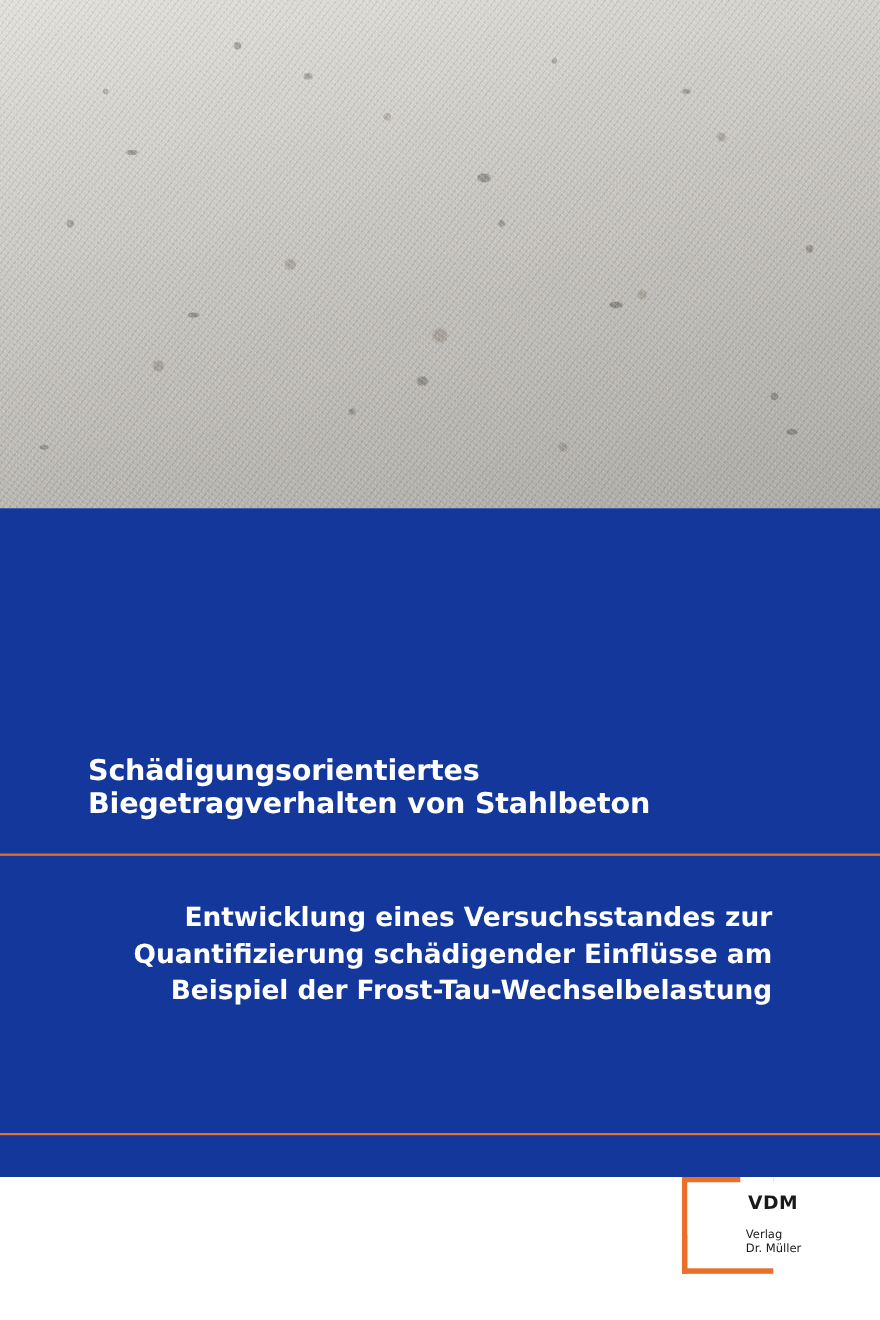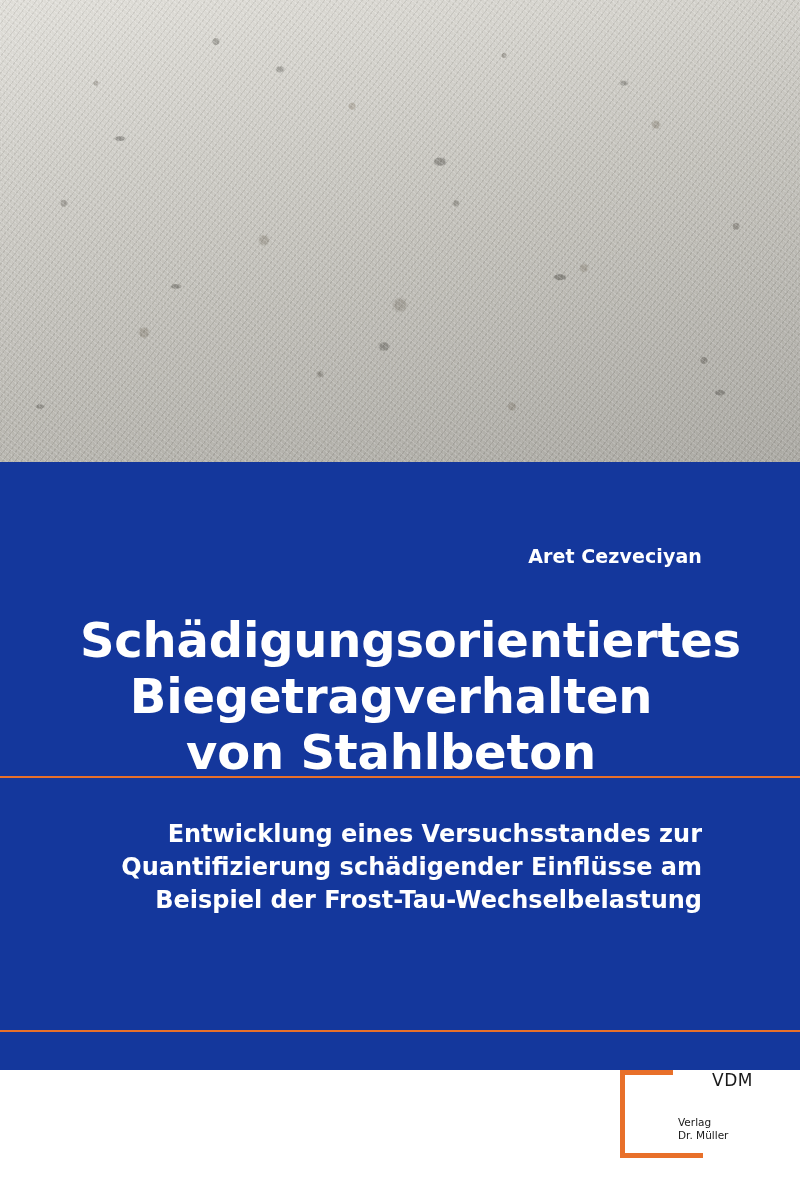--- a/index.html
+++ b/index.html
@@ -107,24 +107,24 @@
     font-size: 19px;
     font-weight: bold;
     line-height: 1.45;
     letter-spacing: 0.1px;
   }
 
   .title {
     position: absolute;
     left: 80px;
     right: 98px;
-    top: 612px;
-    text-align: center;
+    top: 686px;
+    text-align: left;
     color: #ffffff;
-    font-size: 48px;
+    font-size: 26px;
     font-weight: bold;
     line-height: 1.17;
     letter-spacing: -0.2px;
   }
 
   .subtitle {
     position: absolute;
     left: 70px;
     right: 98px;
     top: 818px;
@@ -172,26 +172,25 @@
     position: absolute;
     left: 53px;
     top: 0px;
     width: 30px;
     height: 30px;
     background: #ffffff;
   }
   .logo .vdm {
     position: absolute;
     left: 60px;
-    top: 0;
+    top: 14px;
     font-size: 17px;
-    font-weight: normal;
+    font-weight: bold;
     color: #1a1a1a;
     letter-spacing: 0.5px;
-    margin-left: 32px;
   }
   .logo .verlag {
     position: absolute;
     left: 58px;
     top: 46px;
     font-size: 10.5px;
     color: #1a1a1a;
     line-height: 1.28;
   }
 </style>
@@ -204,21 +203,20 @@
     <div class="pores"></div>
     <div class="grain"></div>
     <div class="shade"></div>
   </div>
 
   <div class="blue"></div>
 
   <div class="rule-top"></div>
 
   <div class="authors">
-    <div>Aret Cezveciyan</div>
   </div>
 
   <div class="title">Schädigungsorientiertes Biegetragverhalten von Stahlbeton</div>
 
   <div class="subtitle">Entwicklung eines Versuchsstandes zur Quantifizierung schädigender Einflüsse am Beispiel der Frost-Tau-Wechselbelastung</div>
 
   <div class="rule-bottom"></div>
 
   <div class="bottom"></div>
 

